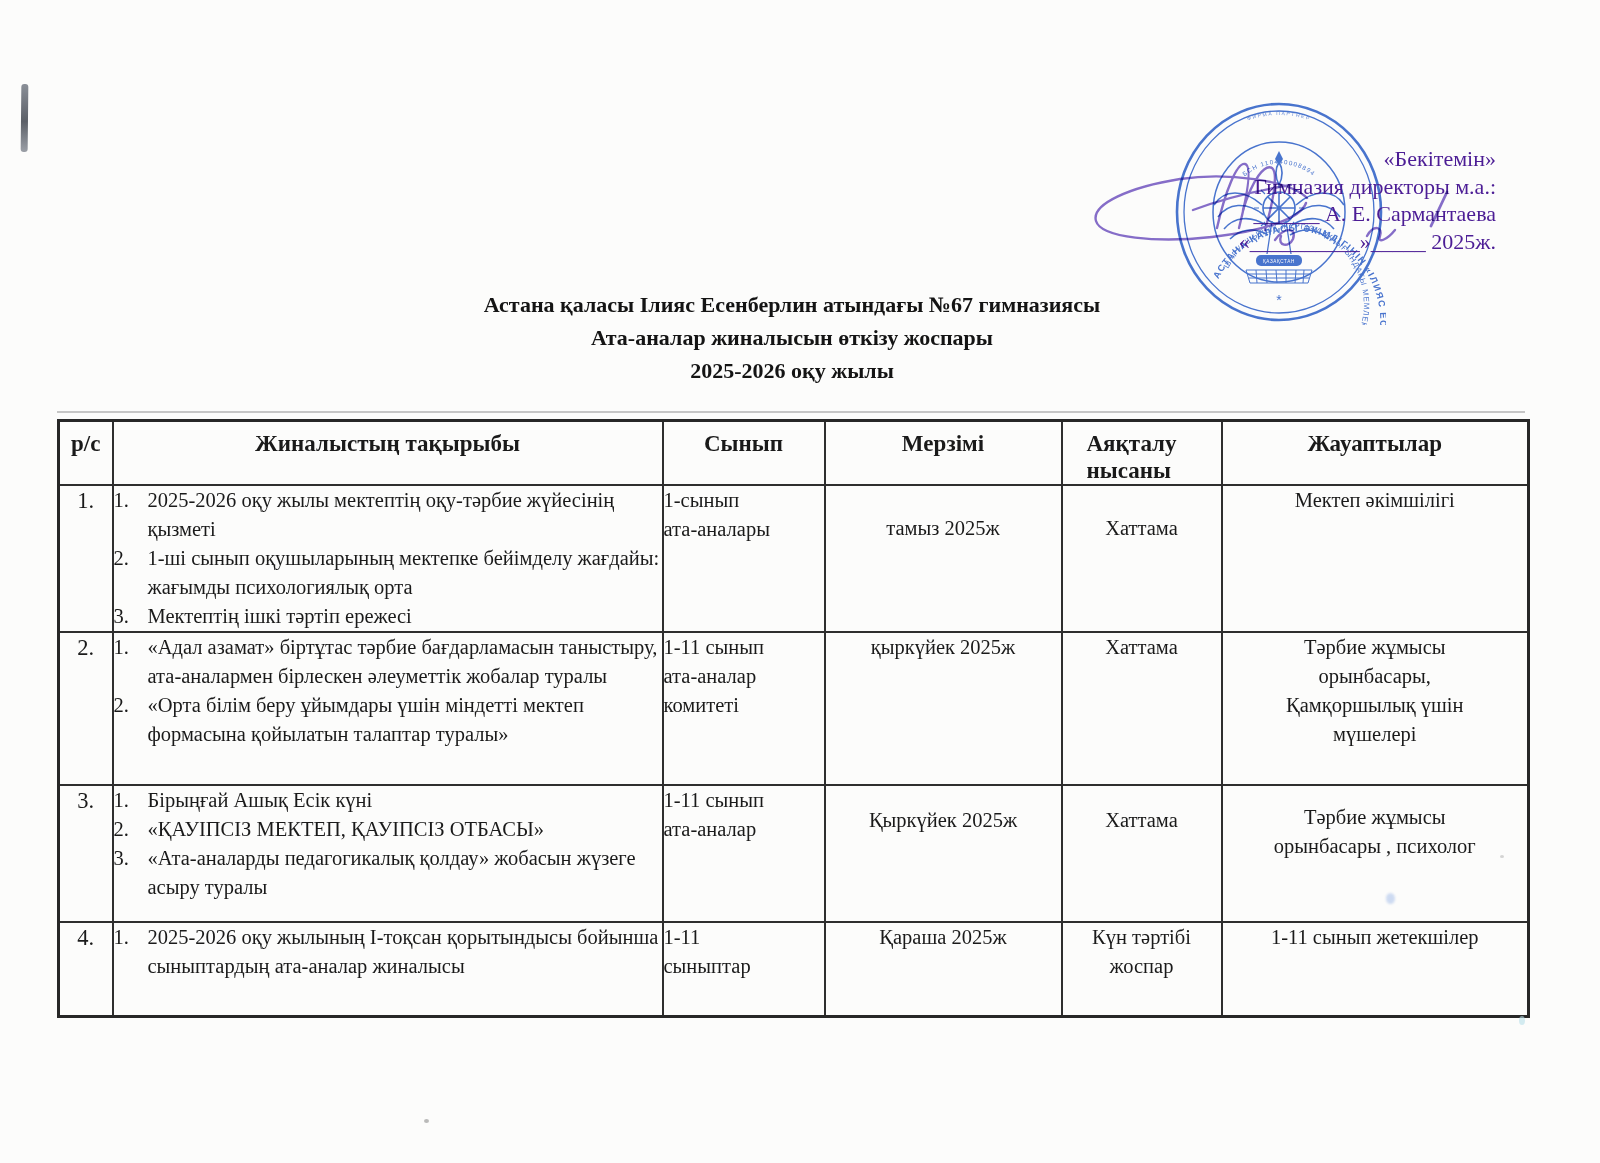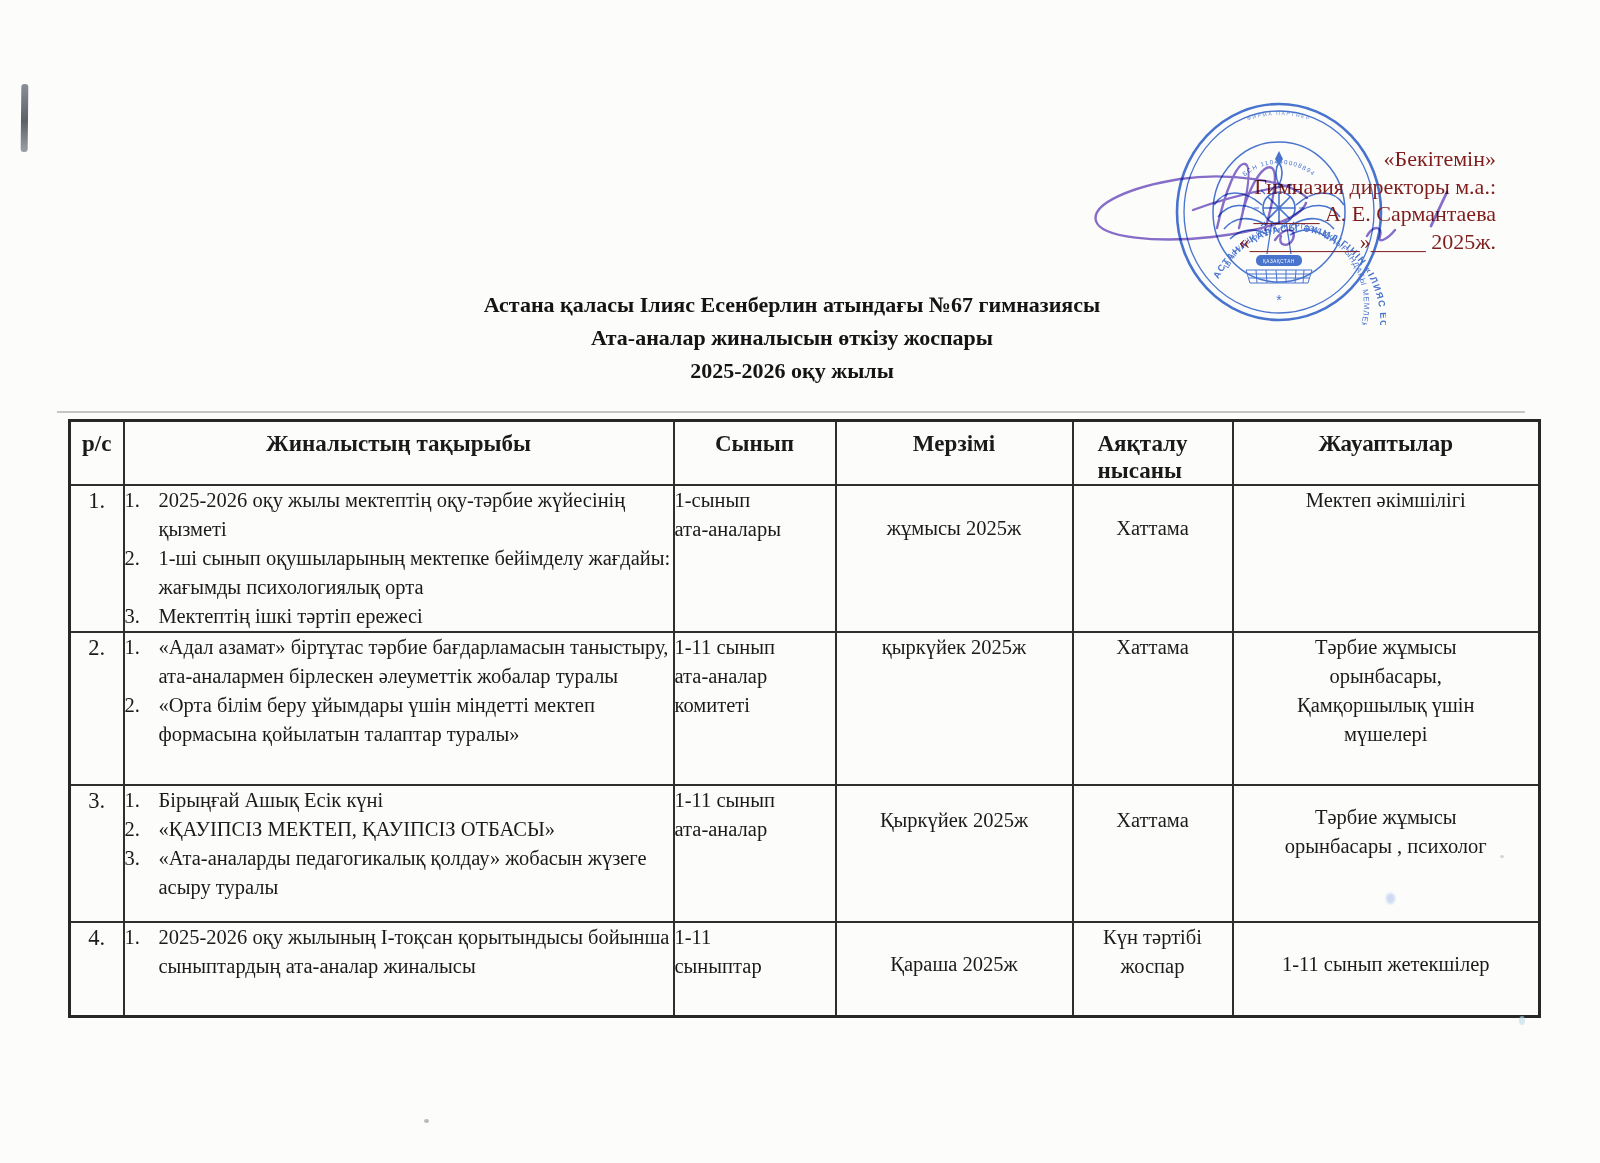--- a/index.html
+++ b/index.html
@@ -19,48 +19,48 @@
   .speck-gray2{left:1500px; top:855px; width:4px; height:3px; background:#999; opacity:.4;}
 
   
   .stamp{position:absolute; left:1172px; top:99px; width:214px; height:226px;
     mix-blend-mode:multiply; opacity:.93;}
   .signature{position:absolute; left:1075px; top:148px; width:430px; height:120px;
     mix-blend-mode:multiply; opacity:.9;}
 
   
   .approval{position:absolute; top:145px; right:104px; text-align:right;
-    font-size:22px; line-height:27.5px; color:#7f1d1d; white-space:nowrap;}
+    font-size:22px; line-height:27.5px; color:#4c1d95; white-space:nowrap;}
 
   
   .title-wrap{position:absolute; left:57px; top:288px; width:1470px; text-align:center;
     font-weight:bold; font-size:22px; line-height:33px; color:#141414;}
 
   
   .pre-line{position:absolute; left:57px; top:411px; width:1468px; height:2px; background:#a9a9a9; opacity:.65;}
-  table.plan{position:absolute; left:68px; top:419px; border-collapse:collapse; table-layout:fixed;
+  table.plan{position:absolute; left:57px; top:419px; border-collapse:collapse; table-layout:fixed;
     width:1470px; font-size:20.5px; line-height:29px; color:#1a1a1a;}
   table.plan th, table.plan td{border:2px solid #2e2e2e; vertical-align:top; padding:0;}
   table.plan{border:3px solid #272727;}
   table.plan thead tr{height:58px;}
   table.plan th{font-weight:bold; font-size:23px; line-height:27px; padding-top:8px; text-align:center;}
   table.plan th:nth-child(5){text-align:left; padding-left:24px;}
   tr.r1{height:137px;} tr.r2{height:153px;} tr.r3{height:137px;} tr.r4{height:94px;}
 
   td.c-num{text-align:center; font-size:22.5px; padding-top:6px;}
   td.c-topics{padding:5px 6px 0 14px;}
   .topic{display:flex;}
   .t-num{flex:none; width:34px;}
   .t-text{flex:1;}
   td.c-aud{padding:5px 4px 0 10px;}
   td.c-date,td.c-form,td.c-resp{text-align:center; padding-top:5px;}
   tr.r1 td.c-date, tr.r1 td.c-form{padding-top:28px;}
   tr.r3 td.c-date, tr.r3 td.c-form{padding-top:20px;}
   tr.r3 td.c-resp{padding-top:17px;}
-  tr.r4 td.c-date, tr.r4 td.c-resp{padding-top:27px;}
+  tr.r4 td.c-date, tr.r4 td.c-resp{}
   tr.r4 td.c-form{padding-top:0;}
 </style>
 </head>
 <body>
 
 <div class="page">
 
   <div class="scan-bar"></div>
 
   <svg class="stamp" viewBox="0 0 214 226">
@@ -171,21 +171,21 @@
             </div>
             <div class="topic">
               <span class="t-num">3.</span>
               <span class="t-text">Мектептің ішкі тәртіп ережесі</span>
             </div>
           </td>
           <td class="c-aud">
             <div>1-сынып</div>
             <div>ата-аналары</div>
           </td>
-          <td class="c-date">жұмысы  2025ж</td>
+          <td class="c-date">тамыз  2025ж</td>
           <td class="c-form">
             <div>Хаттама</div>
           </td>
           <td class="c-resp">
             <div>Мектеп әкімшілігі</div>
           </td>
         </tr>
         <tr class="r2">
           <td class="c-num">2.</td>
           <td class="c-topics">

